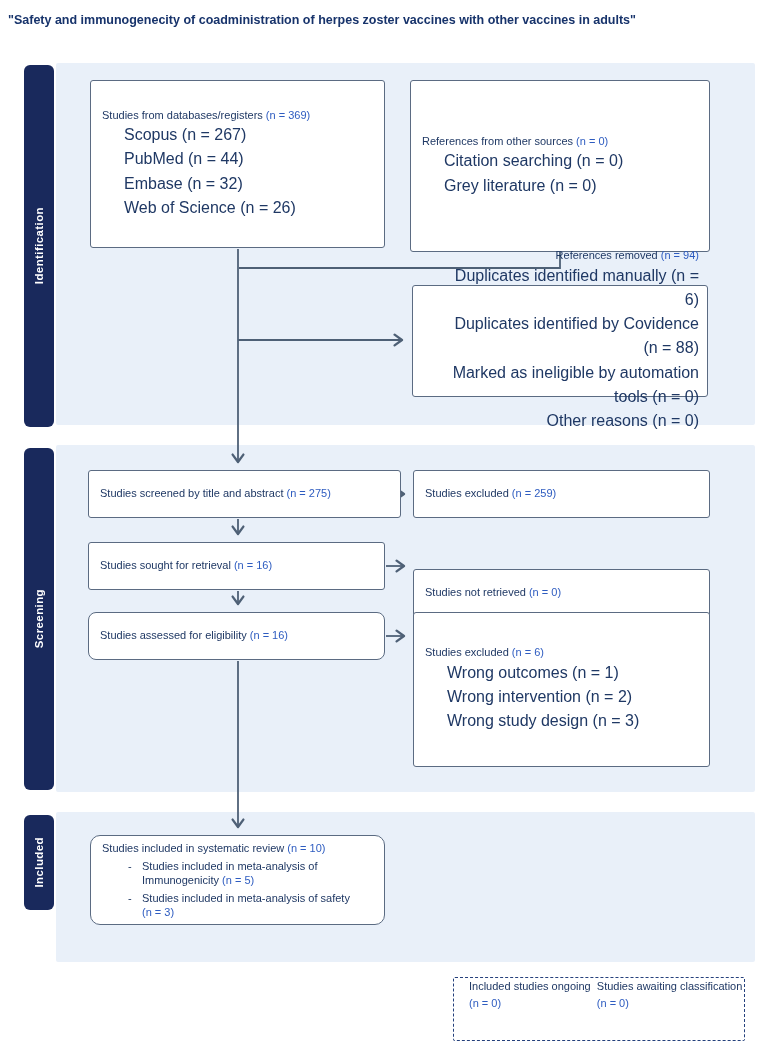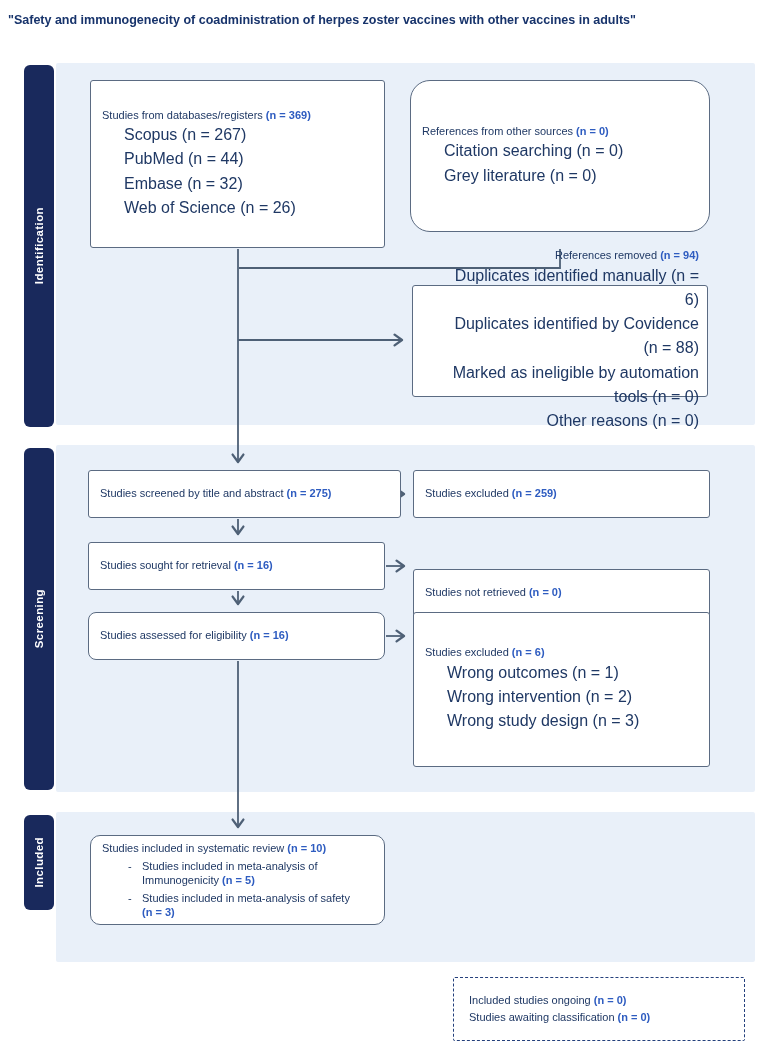--- a/index.html
+++ b/index.html
@@ -28,30 +28,30 @@
   .box{
     position:absolute;background:#ffffff;
     border:1.5px solid #5b6b82;border-radius:3px;
     box-sizing:border-box;
     display:flex;flex-direction:column;justify-content:center;
     padding:6px 8px 6px 11px;
     color:#1f3864;font-size:11px;line-height:1.38;
   }
   .box.rounded{border-radius:10px;}
   .main-line{white-space:normal;}
-  .count{font-weight:bold;color:#2e5cc0;}
+  .count{font-weight:normal;color:#2e5cc0;}
   .sub{font-size:16px;margin-left:22px;line-height:1.52;}
   .bullet{display:flex;font-size:11px;line-height:1.3;margin-top:3px;}
   .bullet .dash{width:14px;margin-left:26px;flex:0 0 auto;text-align:left;}
   .bullet .btxt{width:210px;}
   .dashed-box{
     position:absolute;background:#ffffff;
     border:1.6px dashed #24407c;border-radius:2px;
     box-sizing:border-box;
-    display:flex;flex-direction:column;justify-content:center;
+    display:flex;flex-direction:row;justify-content:center;
     padding-left:15px;
     color:#1f3864;font-size:11px;line-height:1.55;
   }
   svg.flow{position:absolute;left:0;top:0;pointer-events:none;}
 </style>
 </head>
 <body>
 
 <div id="canvas">
 
@@ -93,21 +93,21 @@
   <div class="box" style="left:90px;top:80px;width:295px;height:168px;">
     <div class="main-line">
       <span>Studies from databases/registers </span><span class="count">(n = 369)</span>
     </div>
     <div class="sub">Scopus (n = 267)</div>
     <div class="sub">PubMed (n = 44)</div>
     <div class="sub">Embase (n = 32)</div>
     <div class="sub">Web of Science (n = 26)</div>
   </div>
 
-  <div class="box" style="left:410px;top:80px;width:300px;height:152px;border-radius:20px;">
+  <div class="box" style="left:410px;top:80px;width:300px;height:172px;">
     <div class="main-line">
       <span>References from other sources </span><span class="count">(n = 0)</span>
     </div>
     <div class="sub">Citation searching (n = 0)</div>
     <div class="sub">Grey literature (n = 0)</div>
   </div>
 
   <div class="box" style="left:412px;top:285px;width:296px;height:112px;text-align:right;">
     <div class="main-line">
       <span>References removed </span><span class="count">(n = 94)</span>

